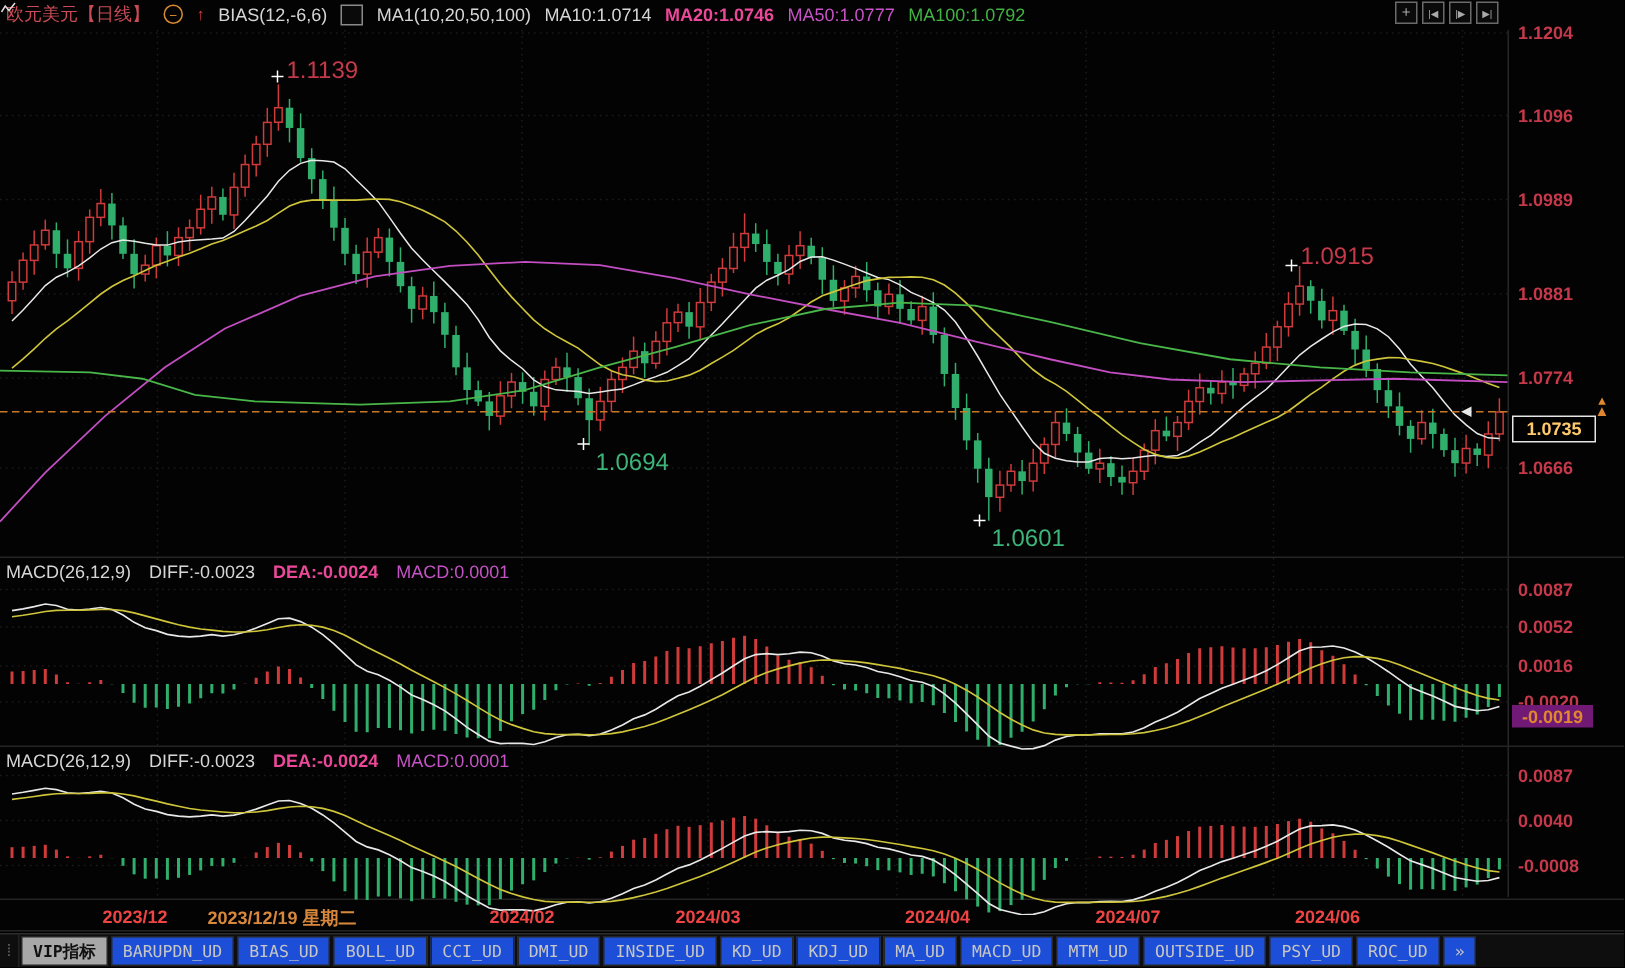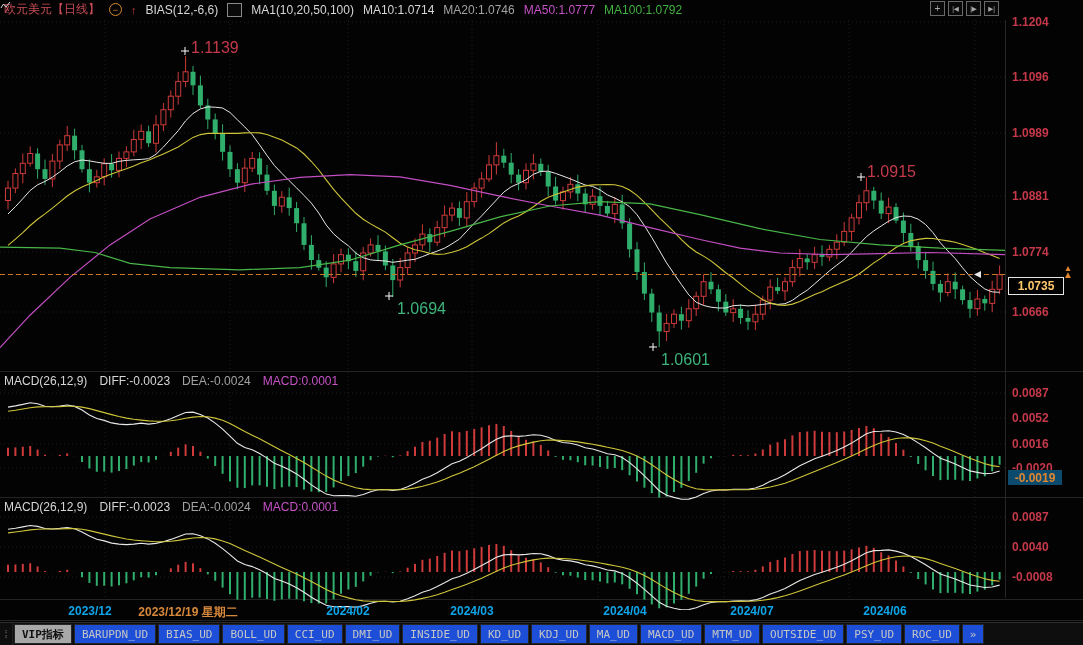--- a/index.html
+++ b/index.html
@@ -3,42 +3,42 @@
 <meta charset="utf-8">
 <style>
   html,body{margin:0;padding:0;background:#000;}
   .stage{position:relative;width:1083px;height:645px;background:#030303;overflow:hidden;
          font-family:"Liberation Sans","DejaVu Sans",sans-serif;}
   svg{position:absolute;left:0;top:0;z-index:1;}
   .hdr{position:absolute;top:0;left:0;height:19px;display:flex;align-items:center;gap:9px;
        padding-left:4px;font-size:12px;white-space:nowrap;z-index:6;}
   .c-sym{color:#c84b55;}
   .c-wht{color:#d6d6d6;}
-  .c-ma20{color:#a3a3a3;}
+  .c-ma20{color:#ec4899;font-weight:bold;}
   .c-ma50{color:#c653c6;}
   .c-ma100{color:#42b242;}
   .zoom-circ{display:inline-flex;width:11px;height:11px;border:1px solid #d98a2e;border-radius:50%;
              color:#d98a2e;font-size:9px;line-height:10px;align-items:center;justify-content:center;cursor:pointer;}
   .red-arrow{color:#cf3a3a;font-weight:bold;font-size:11px;}
   .mini-chart{display:inline-flex;width:13px;height:12px;border:1px solid #8a8a8a;align-items:center;justify-content:center;background:#0a0a0a;}
   .win-icons{position:absolute;top:1px;right:84px;display:flex;gap:3px;z-index:6;}
   .icon-box{width:13px;height:13px;border:1px solid #6a6a6a;color:#a9a9a9;font-size:6.5px;
             display:flex;align-items:center;justify-content:center;cursor:pointer;background:#0a0a0a;}
   .axis-label{position:absolute;left:1012px;font-size:12px;font-weight:bold;color:#c5394a;z-index:4;}
   .price-tag{position:absolute;left:1008px;top:277px;width:54px;height:16px;border:1px solid #e6e6e6;
              background:#000;color:#ffc96b;font-size:12px;font-weight:bold;display:flex;
              align-items:center;justify-content:center;z-index:5;}
   .tag-arrows{position:absolute;left:1063px;top:264px;color:#e0872f;font-size:10px;line-height:7px;z-index:5;text-align:center;}
-  .macd-tag{position:absolute;left:1008px;top:470px;width:54px;height:15px;background:#0c4a6e;color:#e0872f;
+  .macd-tag{position:absolute;left:1008px;top:470px;width:54px;height:15px;background:#701a75;color:#e0872f;
             font-size:12px;font-weight:bold;display:flex;align-items:center;justify-content:center;z-index:5;}
   .panel-hdr{position:absolute;left:4px;display:flex;gap:12px;font-size:12px;z-index:4;white-space:nowrap;}
   .ann{position:absolute;font-size:16px;font-weight:normal;z-index:3;}
   .ann.up{color:#c5394a;}
   .ann.down{color:#3db47a;}
-  .x-label{position:absolute;top:604px;transform:translateX(-50%);font-size:12px;font-weight:bold;color:#0ea5e9;z-index:4;white-space:nowrap;}
+  .x-label{position:absolute;top:604px;transform:translateX(-50%);font-size:12px;font-weight:bold;color:#ef4444;z-index:4;white-space:nowrap;}
   .x-label.hl{color:#d8883c;}
   .toolbar{position:absolute;bottom:0;left:0;right:0;height:22px;background:#0e0e0e;border-top:1px solid #2c2c2c;
            display:flex;align-items:stretch;font-family:"DejaVu Sans Mono","Liberation Mono",monospace;
            font-size:11px;z-index:7;}
   .tb-handle{width:12px;color:#666;display:flex;align-items:center;justify-content:center;border-right:1px solid #222;}
   .tab{display:flex;align-items:center;padding:0 7px;margin:1px 1px;color:#c6c6c6;border:1px solid #262626;
        background:#1d4ed8;cursor:pointer;}
   .tab.active{background:#a8a8a8;color:#111;font-weight:bold;}
 </style>
 </head>

